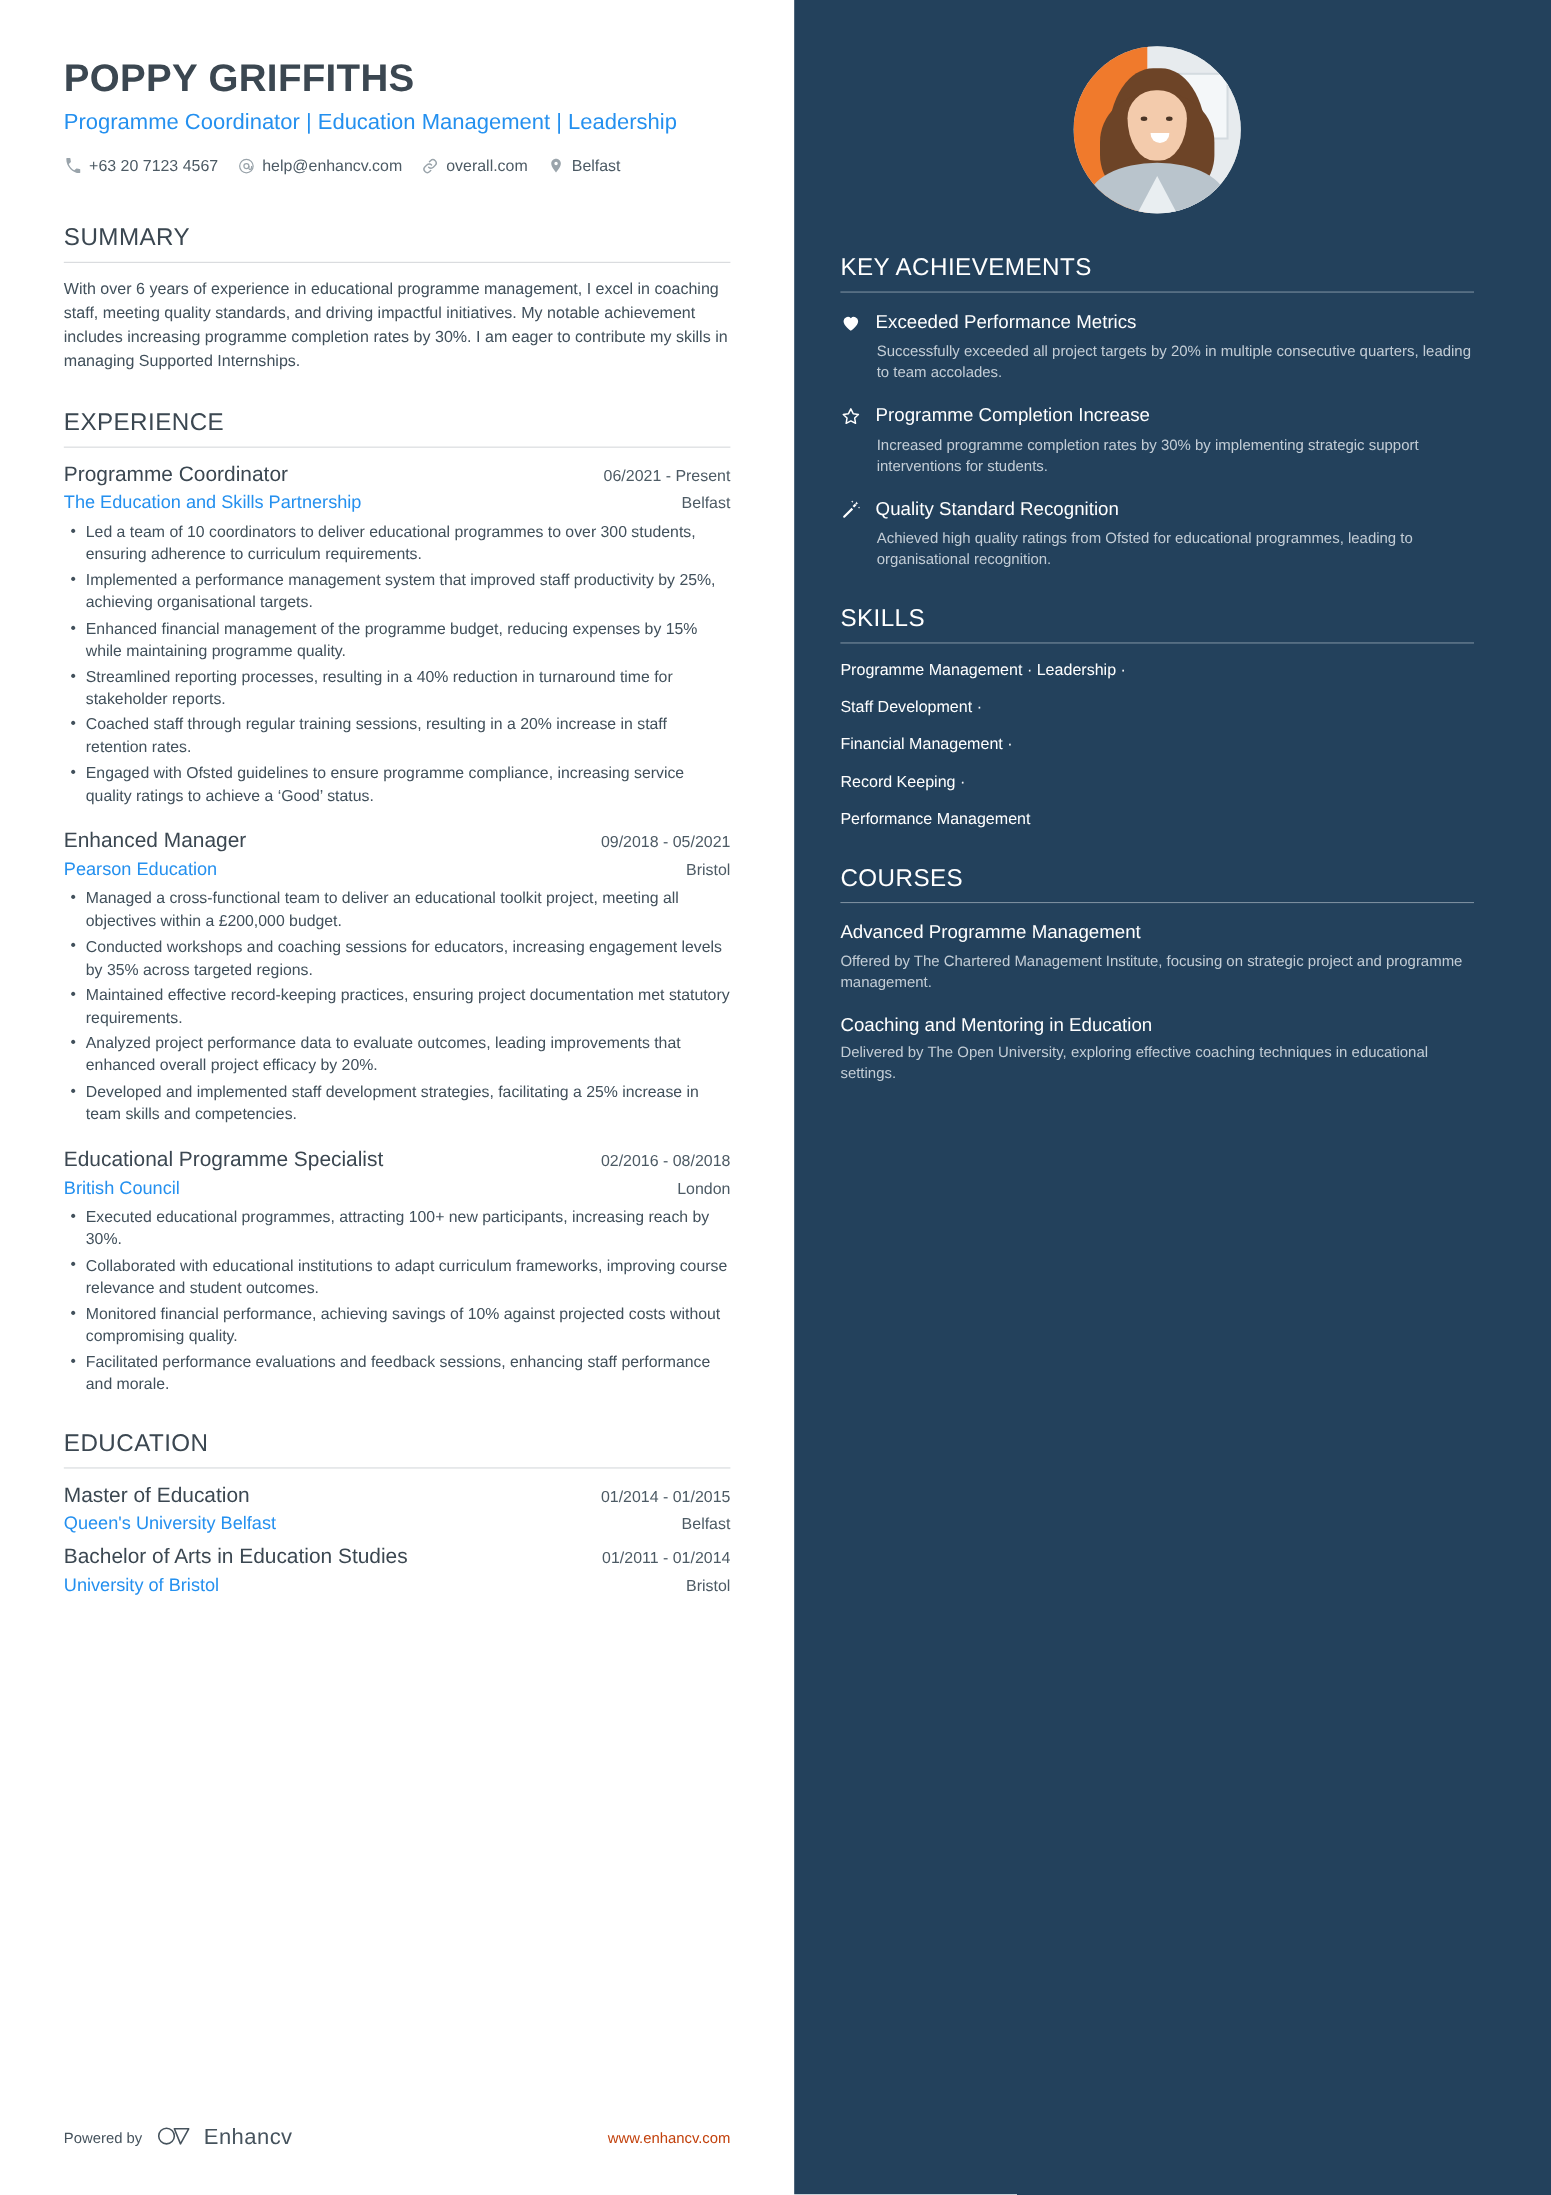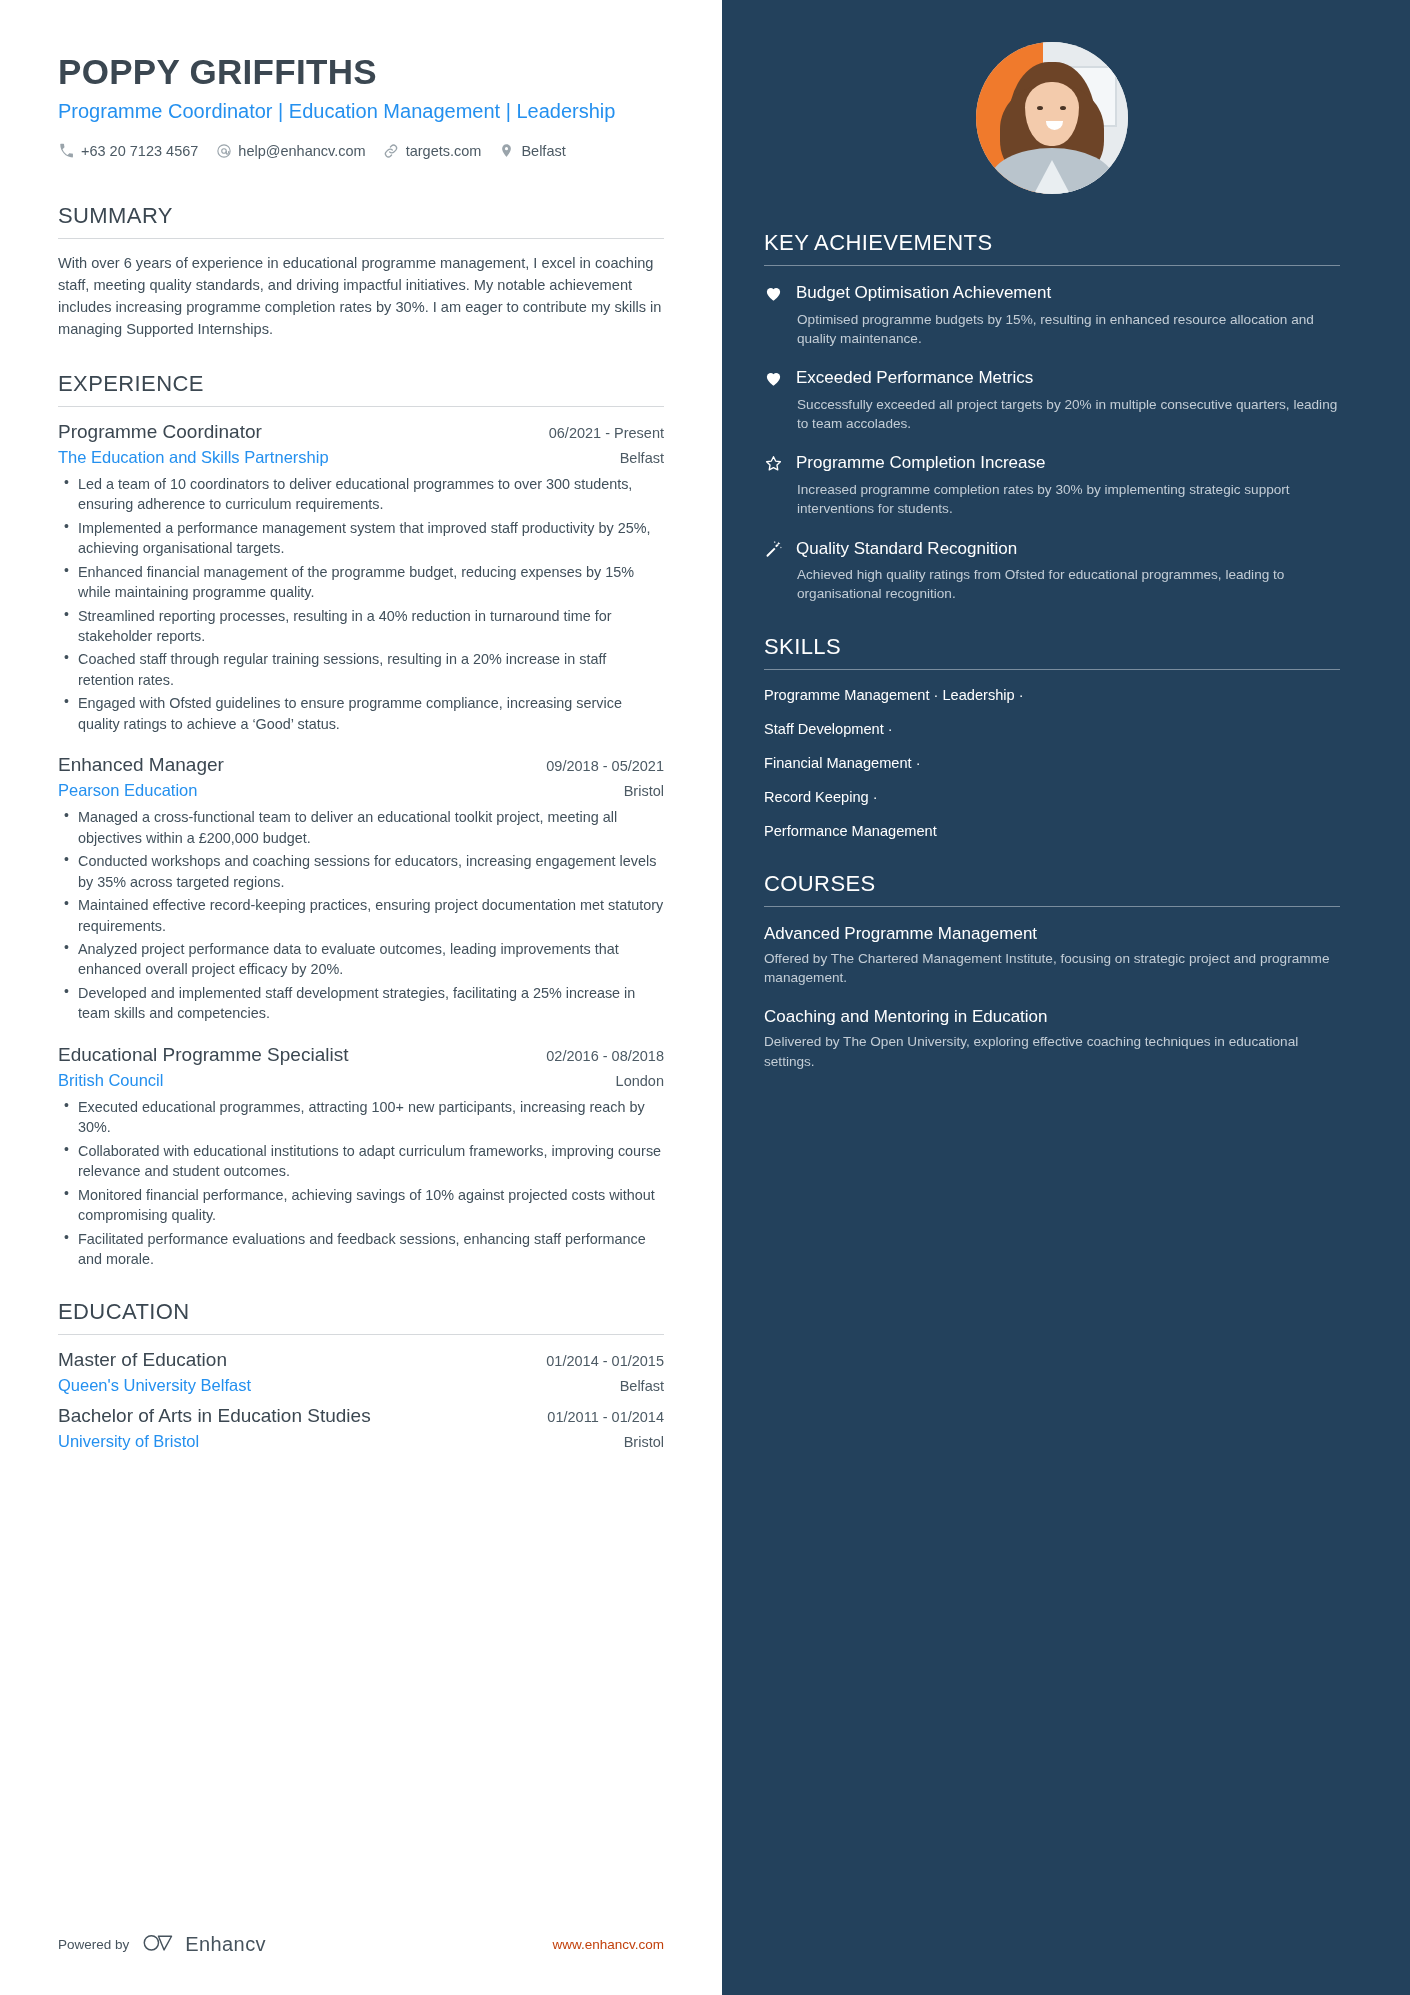--- a/index.html
+++ b/index.html
@@ -379,21 +379,21 @@
         </span>
         <span>help@enhancv.com</span>
       </div>
       <div class="contact-item">
         <span class="ic">
           <svg width="16" height="16" viewBox="0 0 24 24" fill="none" stroke="currentColor" stroke-width="1.9" stroke-linecap="round">
               <path d="M10 13.5a4.5 4.5 0 0 0 6.4.1l2.6-2.6a4.5 4.5 0 1 0-6.4-6.4l-1.5 1.5"></path>
               <path d="M14 10.5a4.5 4.5 0 0 0-6.4-.1L5 13a4.5 4.5 0 1 0 6.4 6.4l1.5-1.5"></path>
             </svg>
         </span>
-        <span>targets.com</span>
+        <span>overall.com</span>
       </div>
       <div class="contact-item">
         <span class="ic">
           <svg width="15" height="15" viewBox="0 0 24 24" fill="currentColor">
               <path d="M12 2C8.1 2 5 5.1 5 9c0 5.2 7 13 7 13s7-7.8 7-13c0-3.9-3.1-7-7-7zm0 9.5A2.5 2.5 0 1 1 12 6.5a2.5 2.5 0 0 1 0 5z"></path>
             </svg>
         </span>
         <span>Belfast</span>
       </div>
     </div>
@@ -522,31 +522,20 @@
         <div class="eye r"></div>
         <div class="smile"></div>
         <div class="collar"></div>
       </div>
     </div>
 
     <div class="side-sec">
       <div class="side-title">KEY ACHIEVEMENTS</div>
       <div class="side-rule"></div>
 
-      <div class="ach">
-        <div class="ach-ic">
-          <svg width="19" height="19" viewBox="0 0 24 24" fill="currentColor">
-              <path d="M12 21s-8.4-5.3-8.4-11.2A4.9 4.9 0 0 1 12 6.6a4.9 4.9 0 0 1 8.4 3.2C20.4 15.7 12 21 12 21z"></path>
-            </svg>
-        </div>
-        <div class="ach-body">
-          <div class="ach-title">Budget Optimisation Achievement</div>
-          <div class="ach-desc">Optimised programme budgets by 15%, resulting in enhanced resource allocation and quality maintenance.</div>
-        </div>
-      </div>
 
       <div class="ach">
         <div class="ach-ic">
           <svg width="19" height="19" viewBox="0 0 24 24" fill="currentColor">
               <path d="M12 21s-8.4-5.3-8.4-11.2A4.9 4.9 0 0 1 12 6.6a4.9 4.9 0 0 1 8.4 3.2C20.4 15.7 12 21 12 21z"></path>
             </svg>
         </div>
         <div class="ach-body">
           <div class="ach-title">Exceeded Performance Metrics</div>
           <div class="ach-desc">Successfully exceeded all project targets by 20% in multiple consecutive quarters, leading to team accolades.</div>

